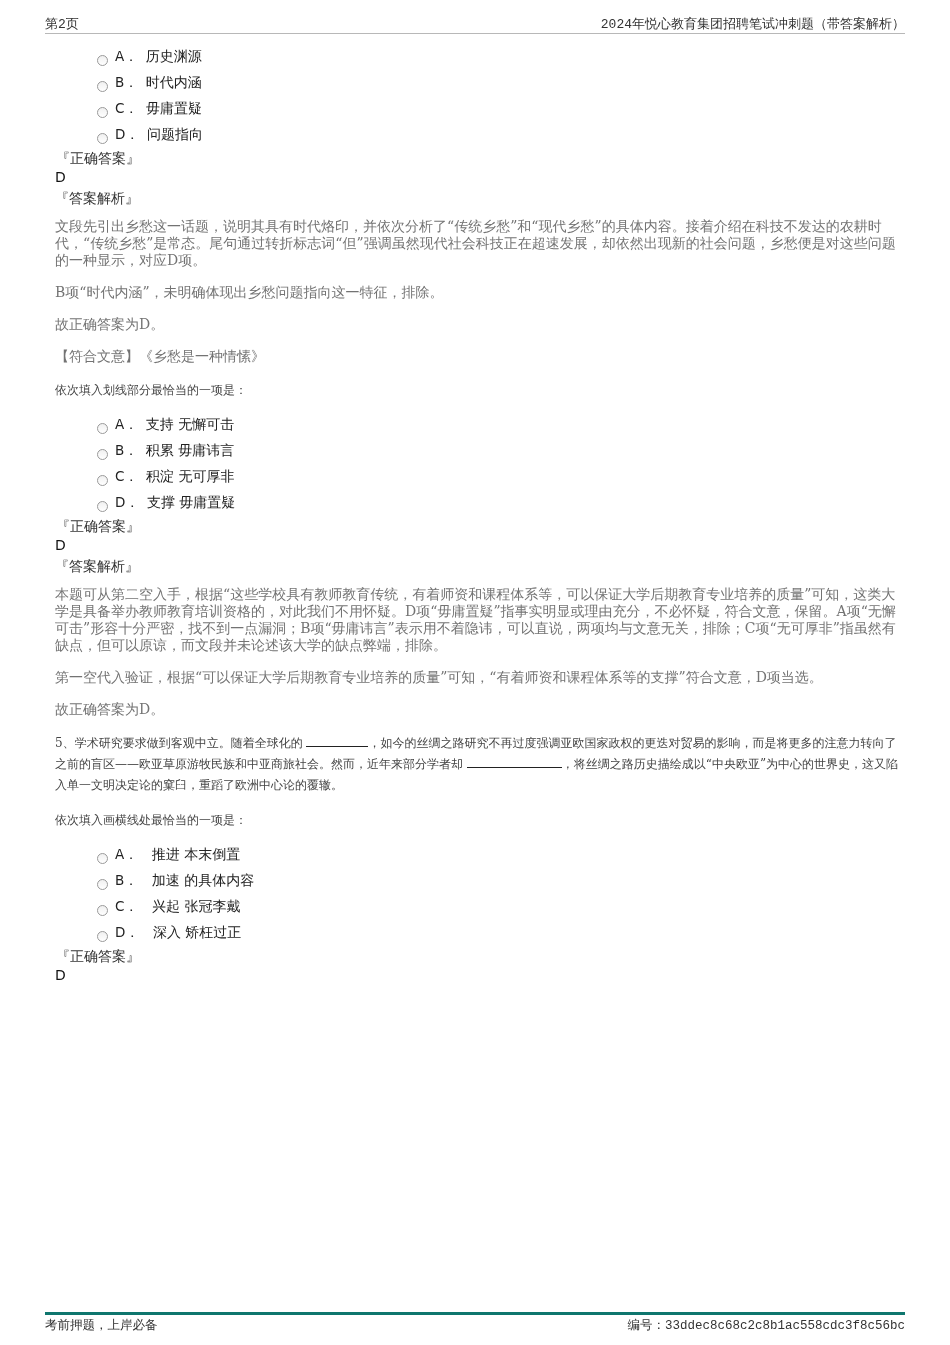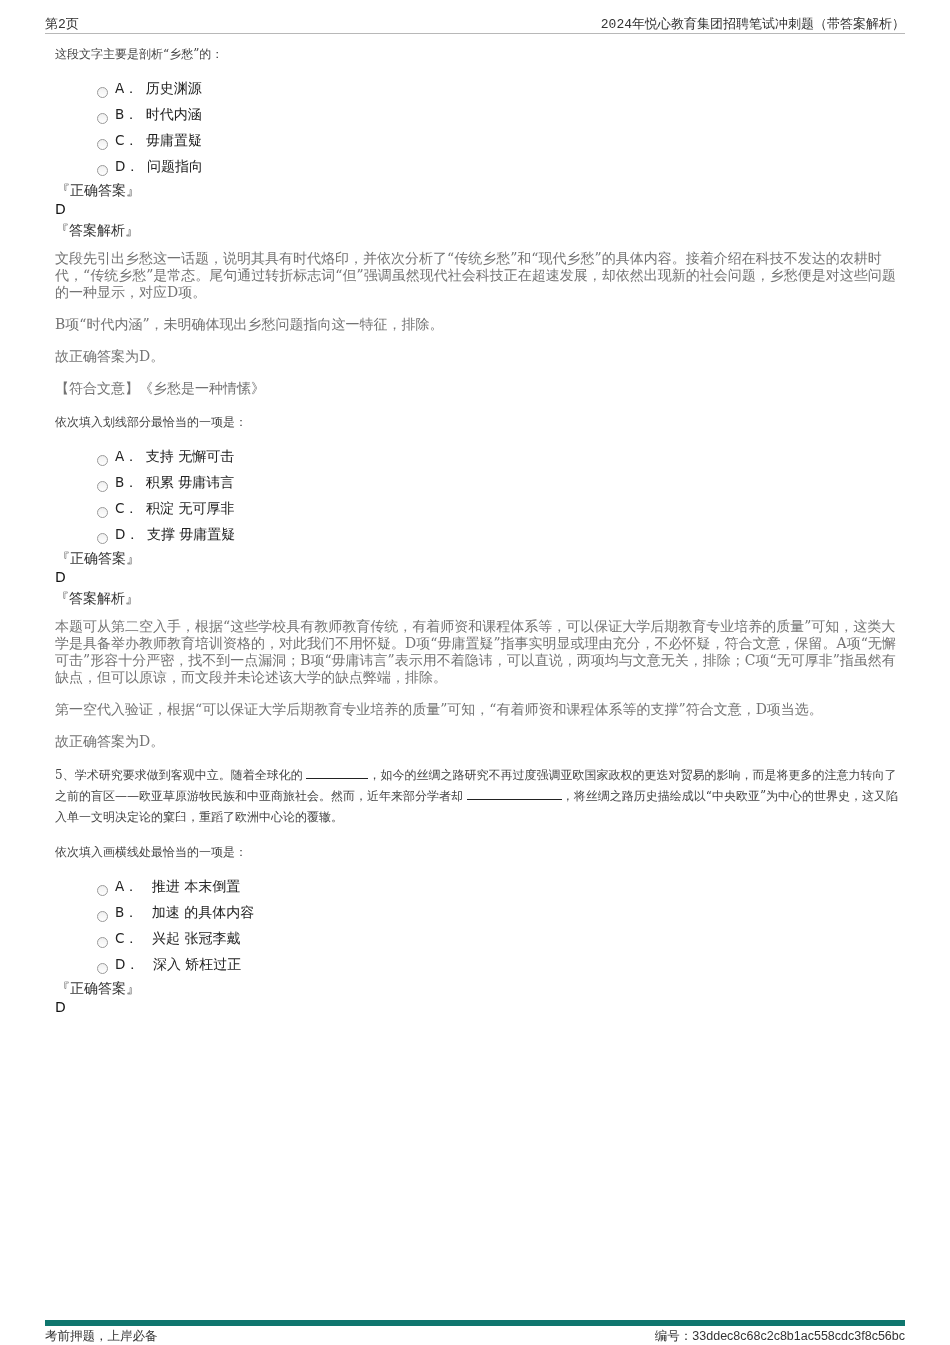--- a/index.html
+++ b/index.html
@@ -27,26 +27,25 @@
       color: #333;
     }
     .page-header .left { position: absolute; left: 0; top: 1px; }
     .page-header .right { position: absolute; right: 0; top: 1px; }
 
     .page-footer {
       position: absolute;
       left: 45px;
       top: 1312px;
       width: 860px;
-      border-top: 6px solid #0f766e;
-      font-family: Liberation Sans, sans-serif;
+      border-top: 3px solid #0f766e;
+      font-family: Liberation Mono, monospace;
       font-size: 12.5px;
       color: #333;
       height: 20px;
-      margin-top: 8px;
     }
     .page-footer .left { position: absolute; left: 0; top: 2px; }
     .page-footer .right { position: absolute; right: 0; top: 2px; }
 
     .content {
       position: absolute;
       left: 55px;
       top: 44px;
       width: 845px;
     }
@@ -126,21 +125,20 @@
 <body>
 
 <div class="page-header">
   <span class="left">第2页</span>
   <span class="right">2024年悦心教育集团招聘笔试冲刺题（带答案解析）</span>
 </div>
 
 <div class="content">
 
   <section>
-    <p class="small prompt">这段文字主要是剖析“乡愁”的：</p>
     <ul class="options">
       <li class="option">
         <span class="radio"></span>
         <span class="opt-letter">A．</span>
         <span>历史渊源</span>
       </li>
       <li class="option">
         <span class="radio"></span>
         <span class="opt-letter">B．</span>
         <span>时代内涵</span>

